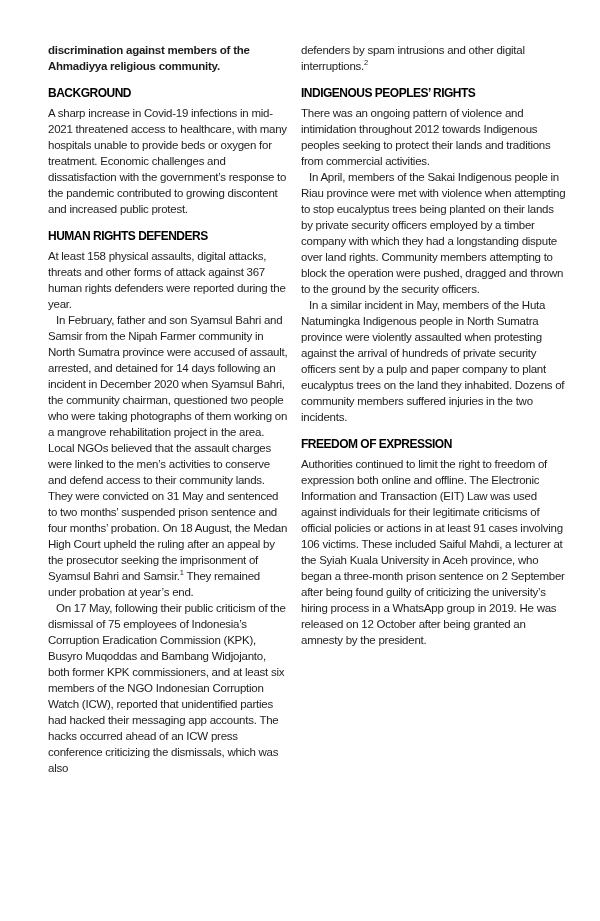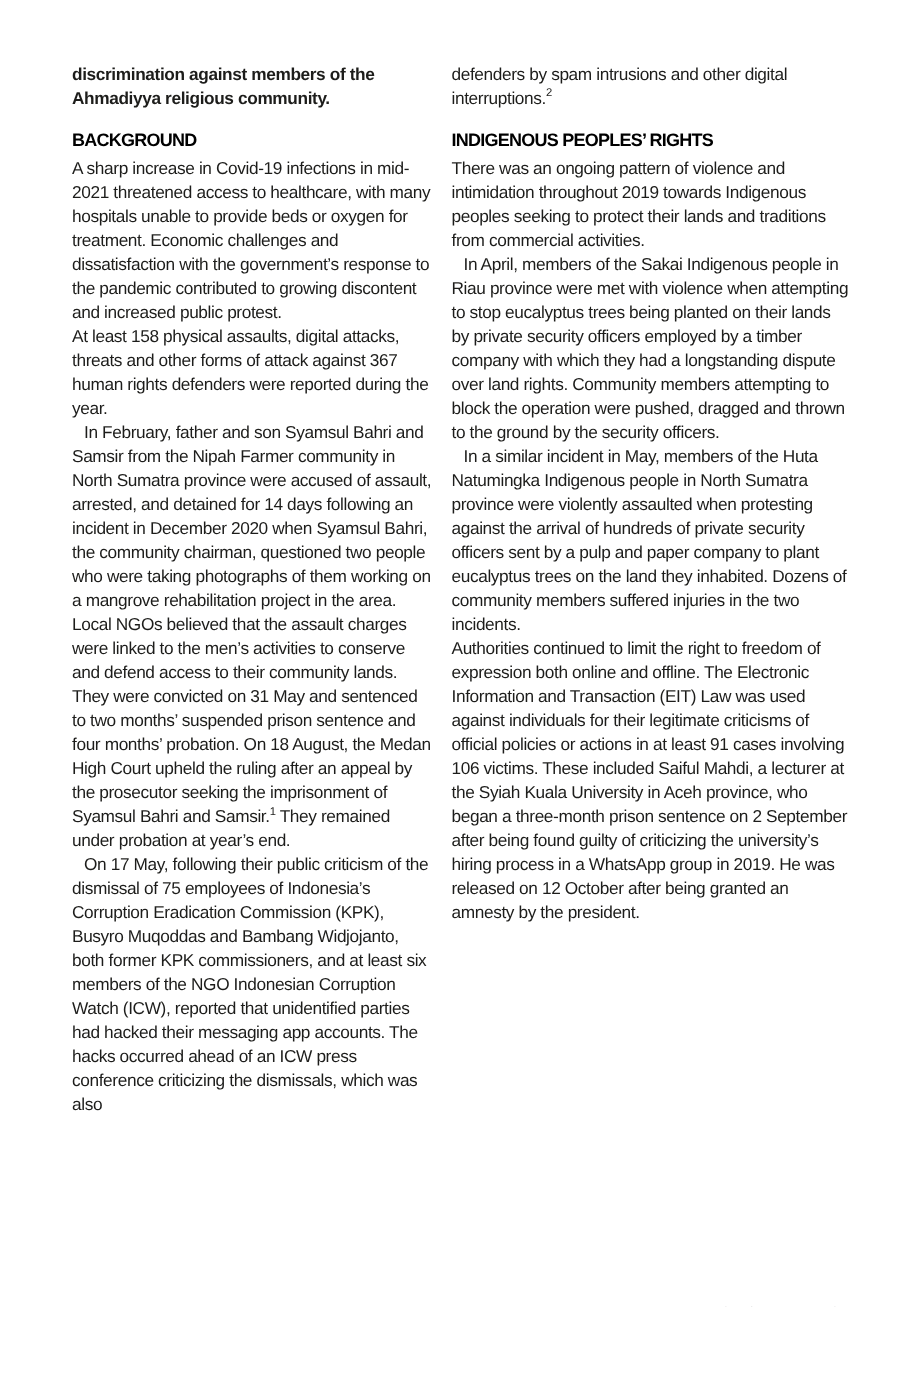--- a/index.html
+++ b/index.html
@@ -65,33 +65,35 @@
 <div class="page">
 
   <div class="columns">
 
     <div class="col-left">
       <p class="bold">discrimination against members of the Ahmadiyya religious community.</p>
 
       <h2 class="heading">BACKGROUND</h2>
       <p>A sharp increase in Covid-19 infections in mid-2021 threatened access to healthcare, with many hospitals unable to provide beds or oxygen for treatment. Economic challenges and dissatisfaction with the government’s response to the pandemic contributed to growing discontent and increased public protest.</p>
 
+      <h2 class="heading">HUMAN RIGHTS DEFENDERS</h2>
       <p>At least 158 physical assaults, digital attacks, threats and other forms of attack against 367 human rights defenders were reported during the year.</p>
       <p class="indent"><span>In February, father and son Syamsul Bahri and Samsir from the Nipah Farmer community in North Sumatra province were accused of assault, arrested, and detained for 14 days following an incident in December 2020 when Syamsul Bahri, the community chairman, questioned two people who were taking photographs of them working on a mangrove rehabilitation project in the area. Local NGOs believed that the assault charges were linked to the men’s activities to conserve and defend access to their community lands. They were convicted on 31 May and sentenced to two months’ suspended prison sentence and four months’ probation. On 18 August, the Medan High Court upheld the ruling after an appeal by the prosecutor seeking the imprisonment of Syamsul Bahri and Samsir.</span><sup class="sup">1</sup><span> They remained under probation at year’s end.</span></p>
       <p class="indent">On 17 May, following their public criticism of the dismissal of 75 employees of Indonesia’s Corruption Eradication Commission (KPK), Busyro Muqoddas and Bambang Widjojanto, both former KPK commissioners, and at least six members of the NGO Indonesian Corruption Watch (ICW), reported that unidentified parties had hacked their messaging app accounts. The hacks occurred ahead of an ICW press conference criticizing the dismissals, which was also</p>
     </div>
 
     <div class="col-right">
       <p><span>defenders by spam intrusions and other digital interruptions.</span><sup class="sup">2</sup></p>
 
       <h2 class="heading">INDIGENOUS PEOPLES’ RIGHTS</h2>
-      <p>There was an ongoing pattern of violence and intimidation throughout 2019 towards Indigenous peoples seeking to protect their lands and traditions from commercial activities.</p>
+      <p>There was an ongoing pattern of violence and intimidation throughout 2012 towards Indigenous peoples seeking to protect their lands and traditions from commercial activities.</p>
       <p class="indent">In April, members of the Sakai Indigenous people in Riau province were met with violence when attempting to stop eucalyptus trees being planted on their lands by private security officers employed by a timber company with which they had a longstanding dispute over land rights. Community members attempting to block the operation were pushed, dragged and thrown to the ground by the security officers.</p>
       <p class="indent">In a similar incident in May, members of the Huta Natumingka Indigenous people in North Sumatra province were violently assaulted when protesting against the arrival of hundreds of private security officers sent by a pulp and paper company to plant eucalyptus trees on the land they inhabited. Dozens of community members suffered injuries in the two incidents.</p>
 
+      <h2 class="heading">FREEDOM OF EXPRESSION</h2>
       <p>Authorities continued to limit the right to freedom of expression both online and offline. The Electronic Information and Transaction (EIT) Law was used against individuals for their legitimate criticisms of official policies or actions in at least 91 cases involving 106 victims. These included Saiful Mahdi, a lecturer at the Syiah Kuala University in Aceh province, who began a three-month prison sentence on 2 September after being found guilty of criticizing the university’s hiring process in a WhatsApp group in 2019. He was released on 12 October after being granted an amnesty by the president.</p>
     </div>
 
   </div>
 
   <div class="footer">
     <span>194</span>
     <span>Amnesty International Report 2021/22</span>
   </div>
 

